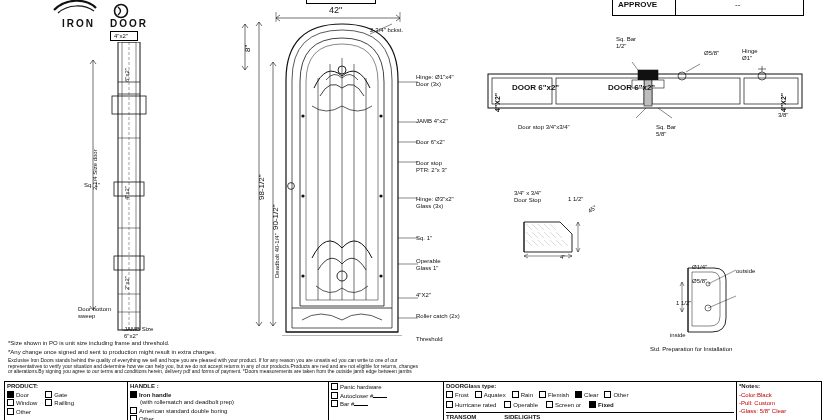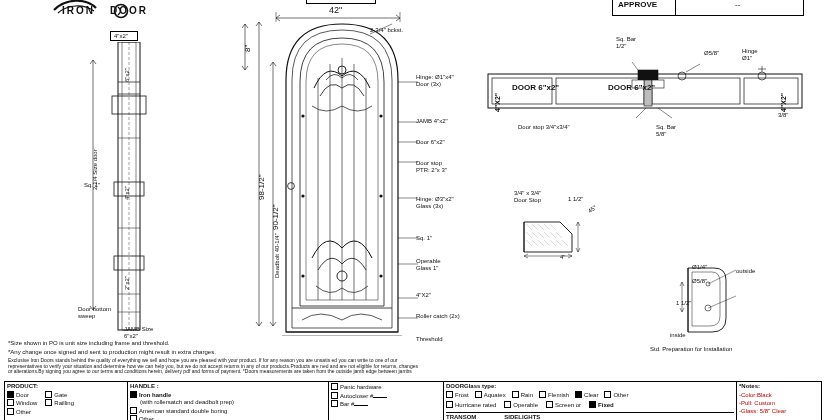--- a/index.html
+++ b/index.html
@@ -18,21 +18,21 @@
   .sheet {
     position: absolute;
     inset: 0;
     background: #fff;
   }
   .abs { position: absolute; }
   .txt { font-size: 6px; line-height: 1.1; white-space: nowrap; }
   .txt7 { font-size: 7px; line-height: 1.1; white-space: nowrap; }
   .txt8 { font-size: 8px; line-height: 1.1; white-space: nowrap; }
   .txt9 { font-size: 9px; line-height: 1.1; white-space: nowrap; }
-  .txt10 { font-size: 10px; line-height: 1.1; white-space: nowrap; }
+  .txt10 { font-size: 10px; line-height: 1.1; white-space: nowrap; margin-top: 13px; }
   .bold { font-weight: bold; }
   .vert {
     transform: rotate(-90deg);
     transform-origin: 0 0;
   }
   .box {
     border: 1px solid #000;
     box-sizing: border-box;
   }
   .linev {

